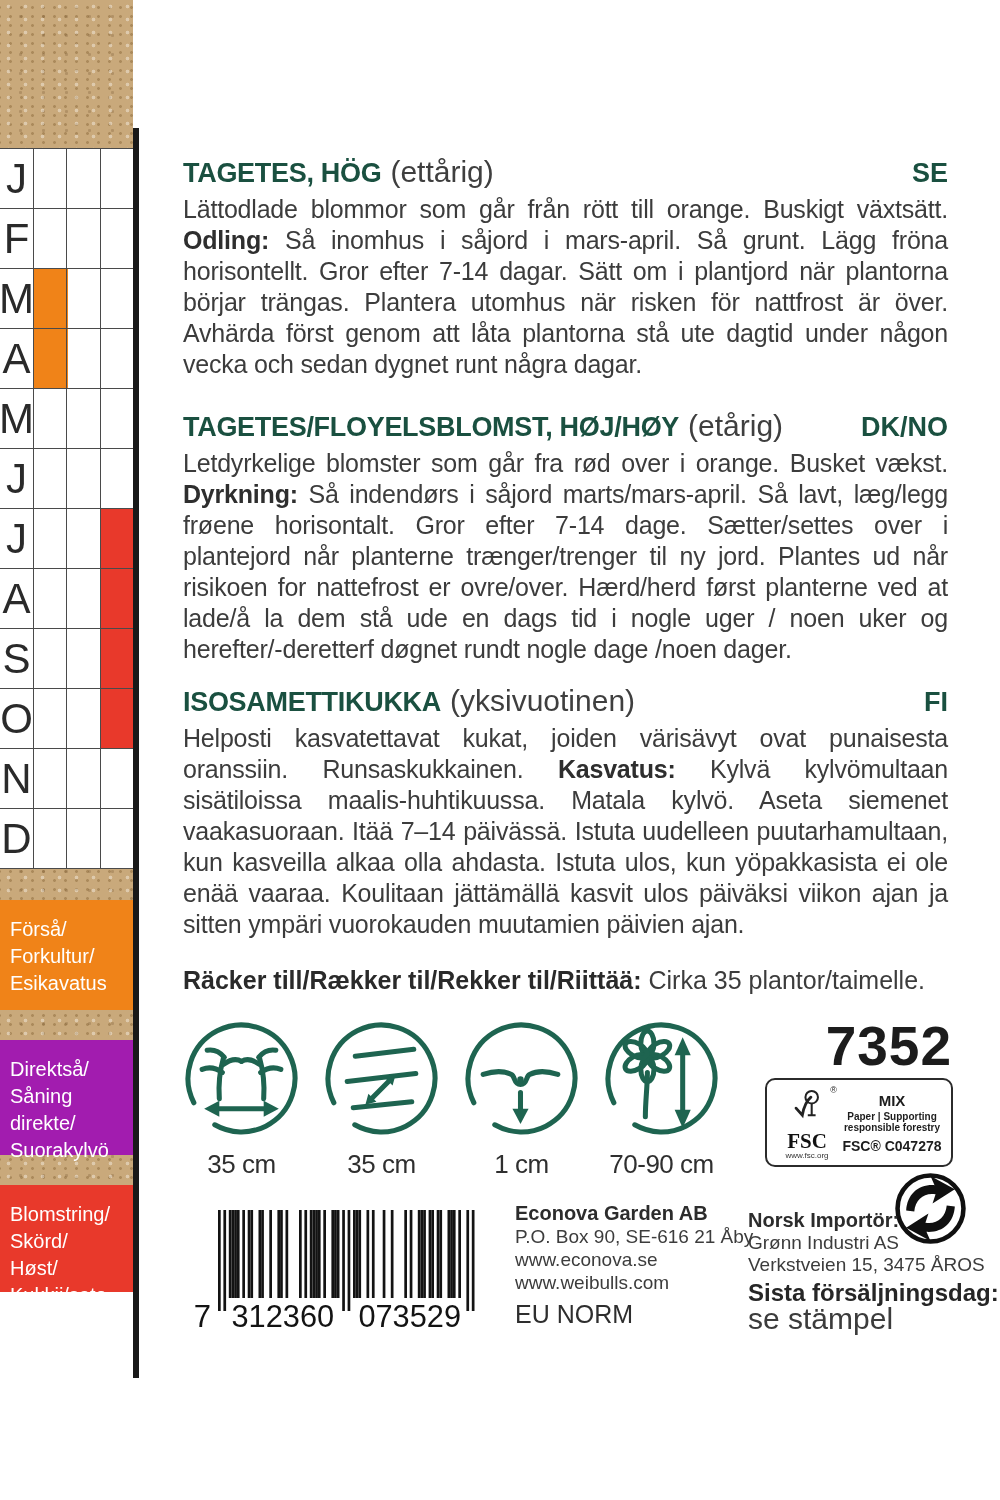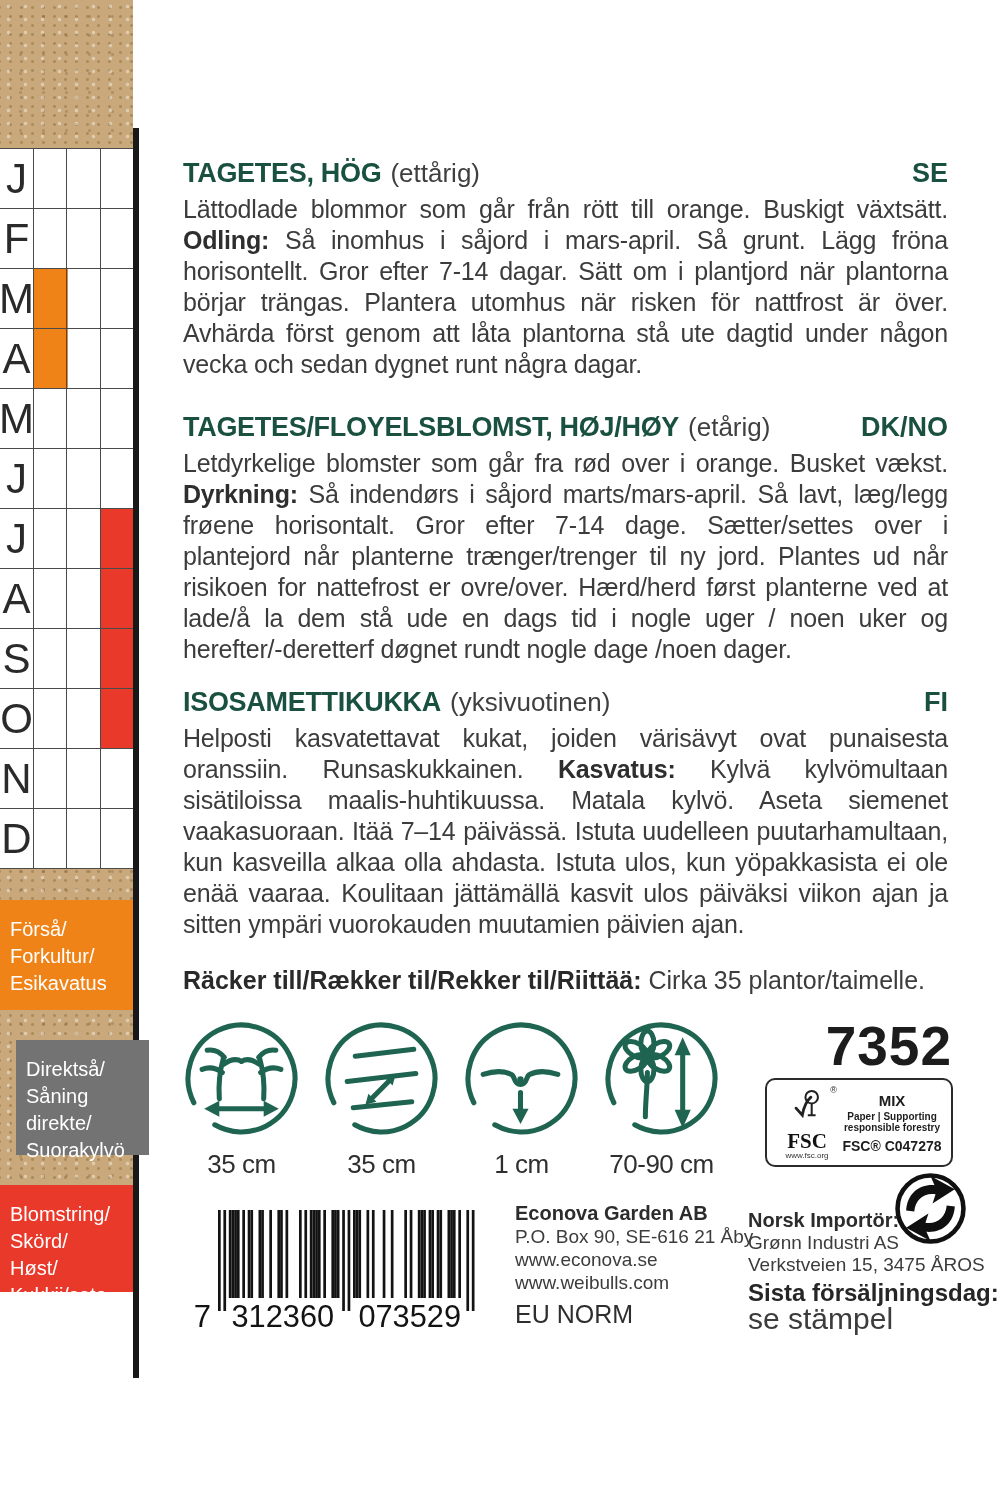--- a/index.html
+++ b/index.html
@@ -25,29 +25,29 @@
   .cal-red{left:101px;top:360px;width:32px;height:240px;background:#e8392b;}
   .cal-row{position:relative;display:flex;height:59px;border-bottom:1px solid #4a4a4a;}
   .cal-letter{width:33px;display:flex;align-items:center;justify-content:center;
               font-size:42px;color:#2a2a2a;}
   .cal-cell{flex:1;border-left:1px solid #4a4a4a;}
 
   
   .legend{left:0;width:133px;color:#fff;font-size:20px;line-height:27px;
           padding:16px 0 0 10px;box-sizing:border-box;}
   .legend-sow{top:900px;height:110px;background:#f08318;}
-  .legend-direct{top:1040px;height:115px;background:#737373;margin-left:16px;}
+  .legend-direct{top:1040px;height:115px;background:#a21caf;}
   .legend-bloom{top:1185px;height:107px;background:#e8392b;}
 
   
   .section{left:183px;width:765px;}
   .sec-se{top:126px;} .sec-dk{top:380px;} .sec-fi{top:655px;}
   .sec-title{display:flex;align-items:baseline;}
   .t-name{font-weight:700;color:#1a5040;font-size:27px;letter-spacing:-.3px;}
-  .t-annual{color:#3f3f3f;font-size:26px;margin-left:9px;}
+  .t-annual{color:#3f3f3f;font-size:30px;margin-left:9px;}
   .t-lang{margin-left:auto;font-weight:700;color:#1a5040;font-size:27px;margin-top:32px;}
   .sec-body{margin:5px 0 0 0;font-size:25px;line-height:31px;text-align:justify;
             color:#3c3c3c;letter-spacing:-.2px;}
   .sec-body b{color:#2e2e2e;}
   .yield{left:183px;top:934px;width:765px;font-size:25px;color:#3c3c3c;margin-top:32px;}
   .yield b{color:#2a2a2a;}
 
   
   .icons{left:183px;top:1020px;display:flex;gap:23px;}
   .icon-item{width:117px;text-align:center;}

